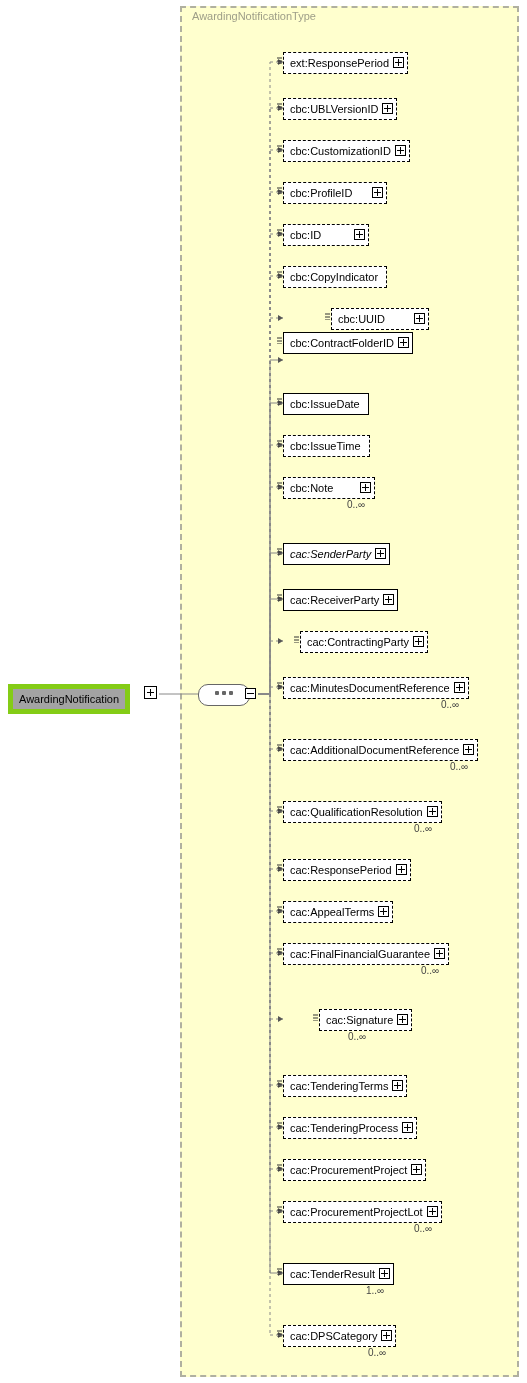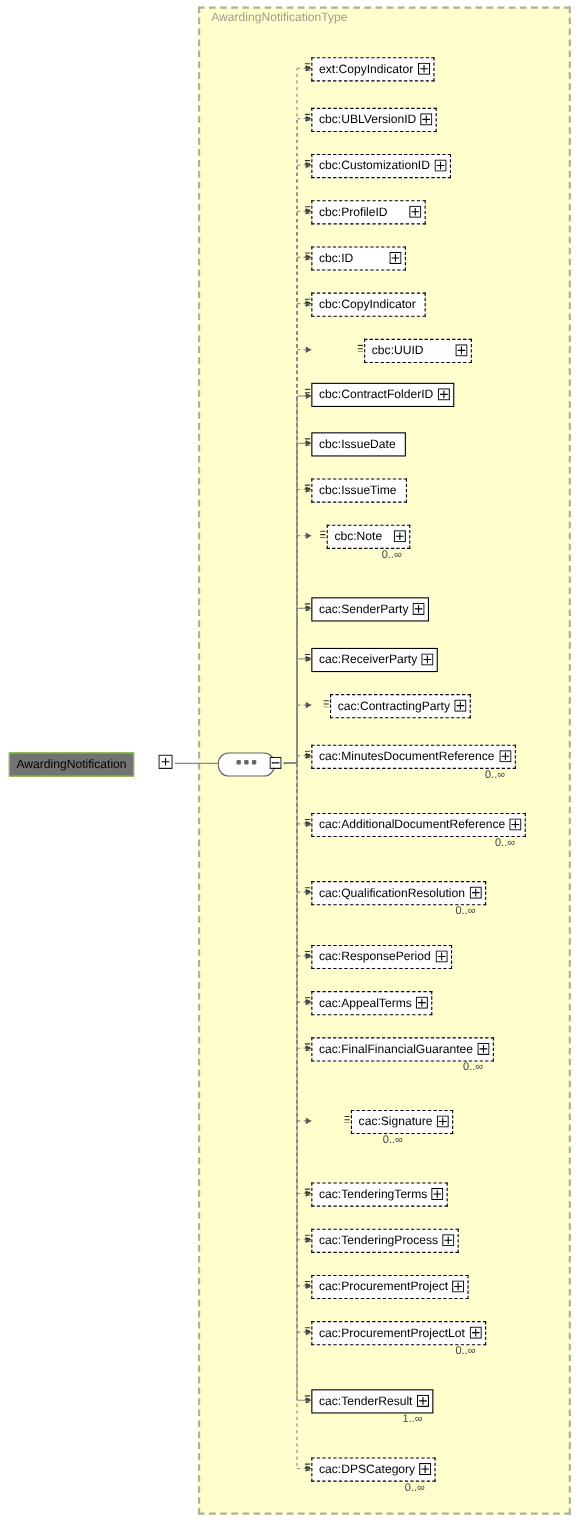--- a/index.html
+++ b/index.html
@@ -6,21 +6,21 @@
 .canvas { position:relative; width:527px; height:1383px; }
 
 .type-frame {
   position:absolute; left:180px; top:6px; width:339px; height:1371px;
   background:#FFFFCE; border:2px dashed #B0B0A0; box-sizing:border-box;
 }
 .type-label { position:absolute; left:192px; top:10px; font-size:11px; color:#9E9E88; }
 
 .root-box {
   position:absolute; left:8px; top:684px;
-  border:1px solid #84cc16; background:#737373; padding:2px 6px; height:16px; line-height:16px;
+  border:5px solid #84cc16; background:#a3a3a3; padding:2px 6px; height:16px; line-height:16px;
 }
 .root-plus { position:absolute; left:144px; top:686px; width:13px; height:13px; }
 
 .seq {
   position:absolute; left:198px; top:684px; width:50px; height:20px;
   border:1px solid #666; border-radius:10px; background:#fff;
 }
 .seq-dots { position:absolute; left:16px; top:6px; width:18px; height:6px; display:flex; justify-content:space-between; }
 .seq-dots i { width:4px; height:4px; background:#666; display:block; border-radius:1px; }
 .seq-plus { position:absolute; left:245px; top:688px; width:11px; height:11px; }
@@ -180,21 +180,21 @@
         <i></i>
       </div>
   </div>
   <svg class="plusbox seq-plus" width="11" height="11">
     <rect x="0.5" y="0.5" width="10" height="10" fill="#fff" stroke="#000"></rect>
     <line x1="2" y1="5.5" x2="9" y2="5.5" stroke="#000"></line>
   </svg>
 
   <div id="elements-layer">
       <div class="elem" style="left: 283px; top: 52px;">
-        <div class="elem-box optional" style="padding-right: 18px;"><span class="txt">ext:CopyIndicator</span><svg class="elem-details" width="6" height="9">
+        <div class="elem-box optional" style="padding-right: 18px;"><span class="txt">ext:ResponsePeriod</span><svg class="elem-details" width="6" height="9">
             <line x1="0" x2="5" y1="1" y2="1" stroke="#333" stroke-width="1"></line>
             <line x1="0" x2="5" y1="4" y2="4" stroke="#333" stroke-width="1"></line>
             <line x1="0" x2="5" y1="7" y2="7" stroke="#333" stroke-width="1"></line>
           </svg><svg class="plusbox elem-plus" width="11" height="11">
             <rect x="0.5" y="0.5" width="10" height="10" fill="#fff" stroke="#000"></rect>
             <line x1="5.5" y1="2" x2="5.5" y2="9" stroke="#000"></line>
             <line x1="2" y1="5.5" x2="9" y2="5.5" stroke="#000"></line>
           </svg></div>
       </div>
       <div class="elem" style="left: 283px; top: 98px;">
@@ -252,21 +252,21 @@
         <div class="elem-box optional" style="padding-right: 18px; min-width: 72px;"><span class="txt">cbc:UUID</span><svg class="elem-details" width="6" height="9">
             <line x1="0" x2="5" y1="1" y2="1" stroke="#333" stroke-width="1"></line>
             <line x1="0" x2="5" y1="4" y2="4" stroke="#333" stroke-width="1"></line>
             <line x1="0" x2="5" y1="7" y2="7" stroke="#333" stroke-width="1"></line>
           </svg><svg class="plusbox elem-plus" width="11" height="11">
             <rect x="0.5" y="0.5" width="10" height="10" fill="#fff" stroke="#000"></rect>
             <line x1="5.5" y1="2" x2="5.5" y2="9" stroke="#000"></line>
             <line x1="2" y1="5.5" x2="9" y2="5.5" stroke="#000"></line>
           </svg></div>
       </div>
-      <div class="elem" style="left: 283px; top: 348px; border-radius: 10px;">
+      <div class="elem" style="left: 283px; top: 332px; border-radius: 10px;">
         <div class="elem-box" style="padding-right: 18px;"><span class="txt">cbc:ContractFolderID</span><svg class="elem-details" width="6" height="9">
             <line x1="0" x2="5" y1="1" y2="1" stroke="#333" stroke-width="1"></line>
             <line x1="0" x2="5" y1="4" y2="4" stroke="#333" stroke-width="1"></line>
             <line x1="0" x2="5" y1="7" y2="7" stroke="#333" stroke-width="1"></line>
           </svg><svg class="plusbox elem-plus" width="11" height="11">
             <rect x="0.5" y="0.5" width="10" height="10" fill="#fff" stroke="#000"></rect>
             <line x1="5.5" y1="2" x2="5.5" y2="9" stroke="#000"></line>
             <line x1="2" y1="5.5" x2="9" y2="5.5" stroke="#000"></line>
           </svg></div>
       </div>
@@ -278,33 +278,33 @@
           </svg></div>
       </div>
       <div class="elem" style="left: 283px; top: 435px;">
         <div class="elem-box optional"><span class="txt">cbc:IssueTime</span><svg class="elem-details" width="6" height="9">
             <line x1="0" x2="5" y1="1" y2="1" stroke="#333" stroke-width="1"></line>
             <line x1="0" x2="5" y1="4" y2="4" stroke="#333" stroke-width="1"></line>
             <line x1="0" x2="5" y1="7" y2="7" stroke="#333" stroke-width="1"></line>
           </svg></div>
       </div>
       <div class="elem" style="left: 283px; top: 477px;">
-        <div class="elem-box optional" style="padding-right: 2px; min-width: 66px; margin-left: 14px;"><span class="txt">cbc:Note</span><svg class="elem-details" width="6" height="9">
+        <div class="elem-box optional" style="padding-right: 18px; min-width: 66px;"><span class="txt">cbc:Note</span><svg class="elem-details" width="6" height="9">
             <line x1="0" x2="5" y1="1" y2="1" stroke="#333" stroke-width="1"></line>
             <line x1="0" x2="5" y1="4" y2="4" stroke="#333" stroke-width="1"></line>
             <line x1="0" x2="5" y1="7" y2="7" stroke="#333" stroke-width="1"></line>
           </svg><svg class="plusbox elem-plus" width="11" height="11">
             <rect x="0.5" y="0.5" width="10" height="10" fill="#fff" stroke="#000"></rect>
             <line x1="5.5" y1="2" x2="5.5" y2="9" stroke="#000"></line>
             <line x1="2" y1="5.5" x2="9" y2="5.5" stroke="#000"></line>
           </svg></div>
       </div>
       <div class="card" style="left: 347px; top: 499px;">0..∞</div>
       <div class="elem" style="left: 283px; top: 543px;">
-        <div class="elem-box" style="padding-right: 18px;"><span class="txt">cac:SenderParty</span><svg class="elem-details" width="6" height="9">
+        <div class="elem-box" style="padding-right: 18px; font-style: italic;"><span class="txt">cac:SenderParty</span><svg class="elem-details" width="6" height="9">
             <line x1="0" x2="5" y1="1" y2="1" stroke="#333" stroke-width="1"></line>
             <line x1="0" x2="5" y1="4" y2="4" stroke="#333" stroke-width="1"></line>
             <line x1="0" x2="5" y1="7" y2="7" stroke="#333" stroke-width="1"></line>
           </svg><svg class="plusbox elem-plus" width="11" height="11">
             <rect x="0.5" y="0.5" width="10" height="10" fill="#fff" stroke="#000"></rect>
             <line x1="5.5" y1="2" x2="5.5" y2="9" stroke="#000"></line>
             <line x1="2" y1="5.5" x2="9" y2="5.5" stroke="#000"></line>
           </svg></div>
       </div>
       <div class="elem" style="left: 283px; top: 589px;">

